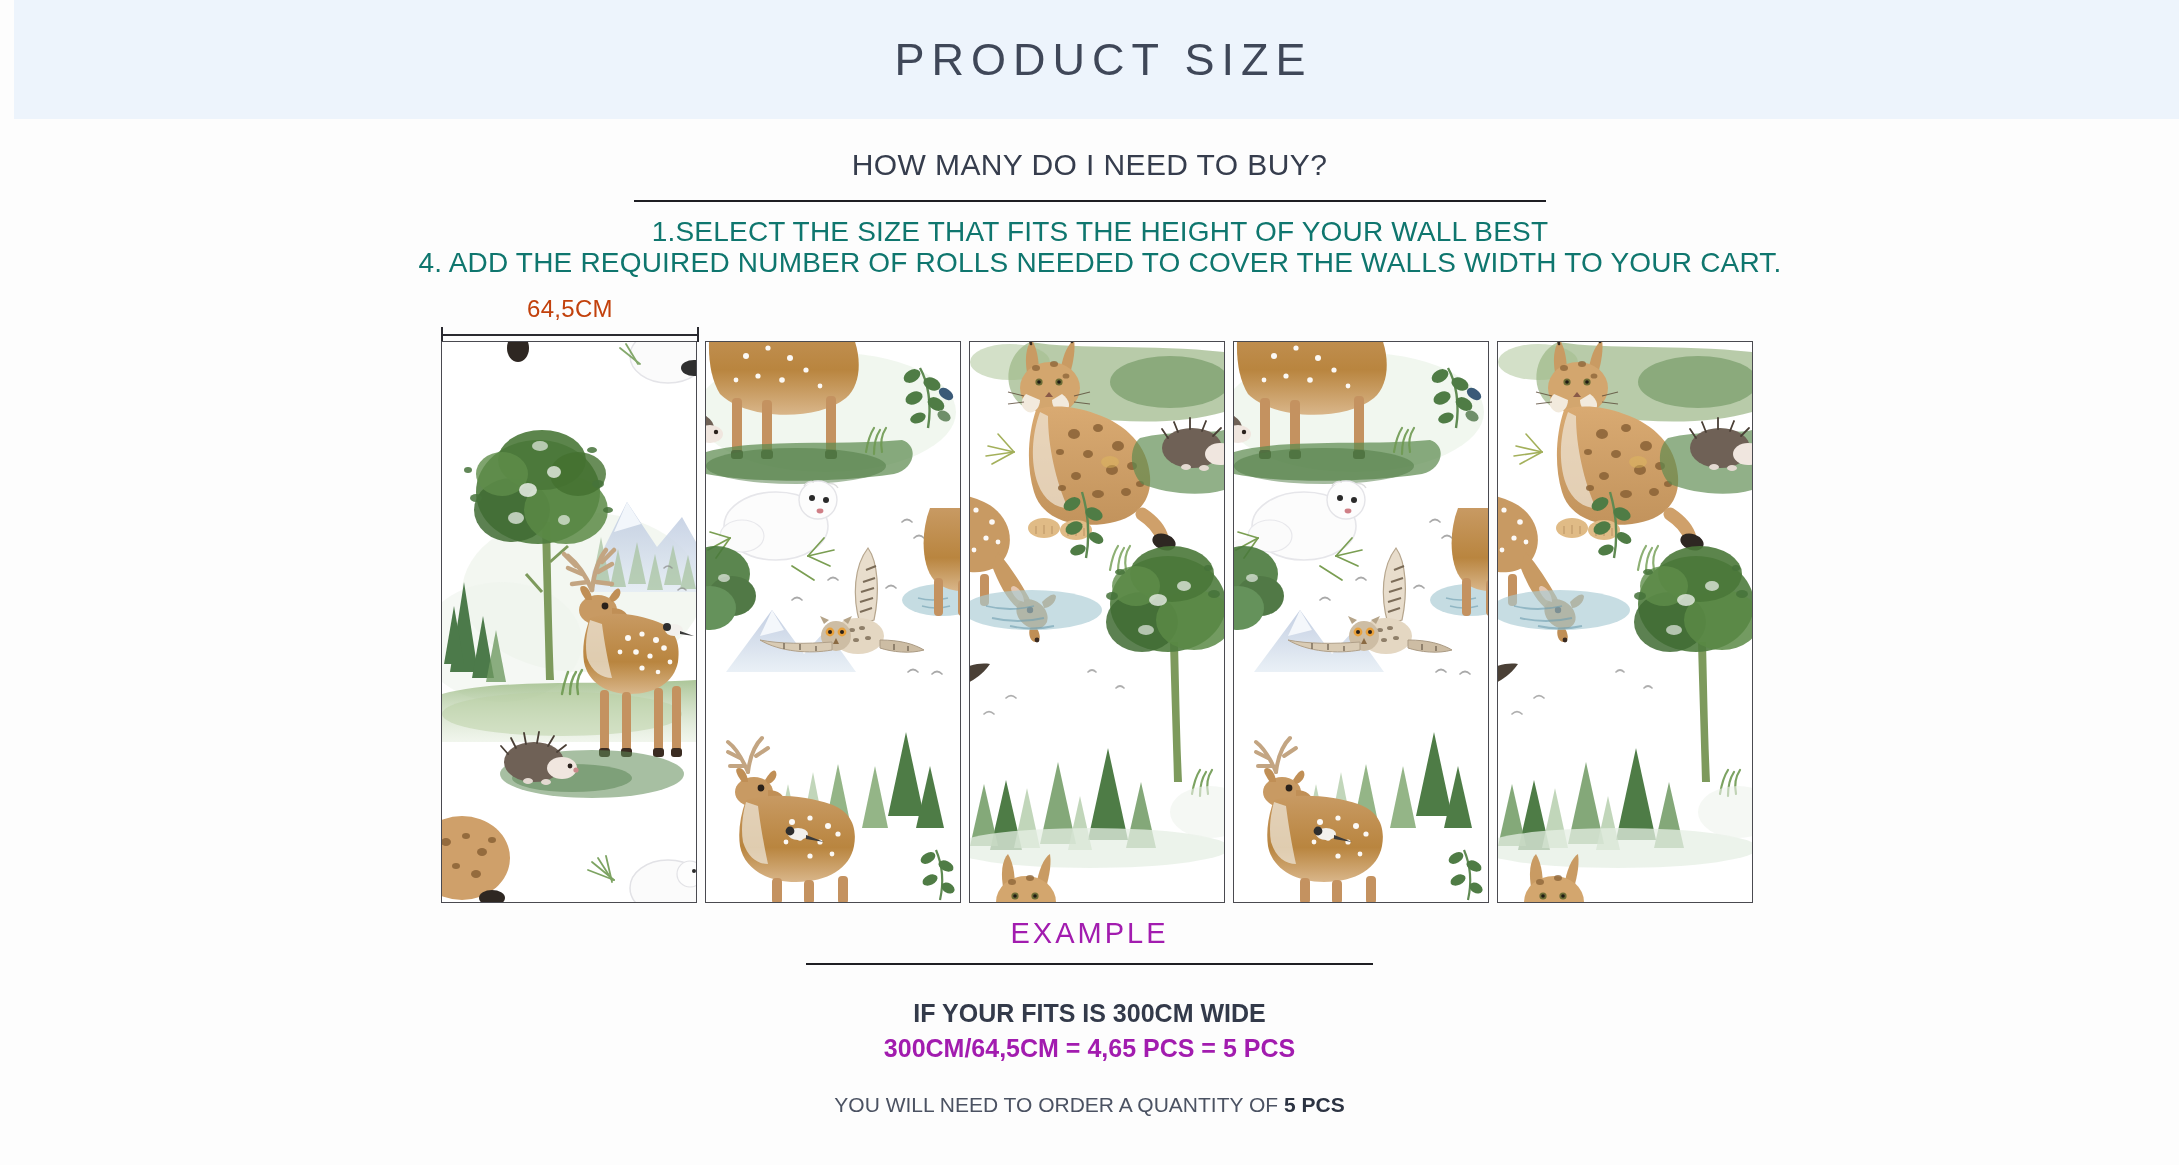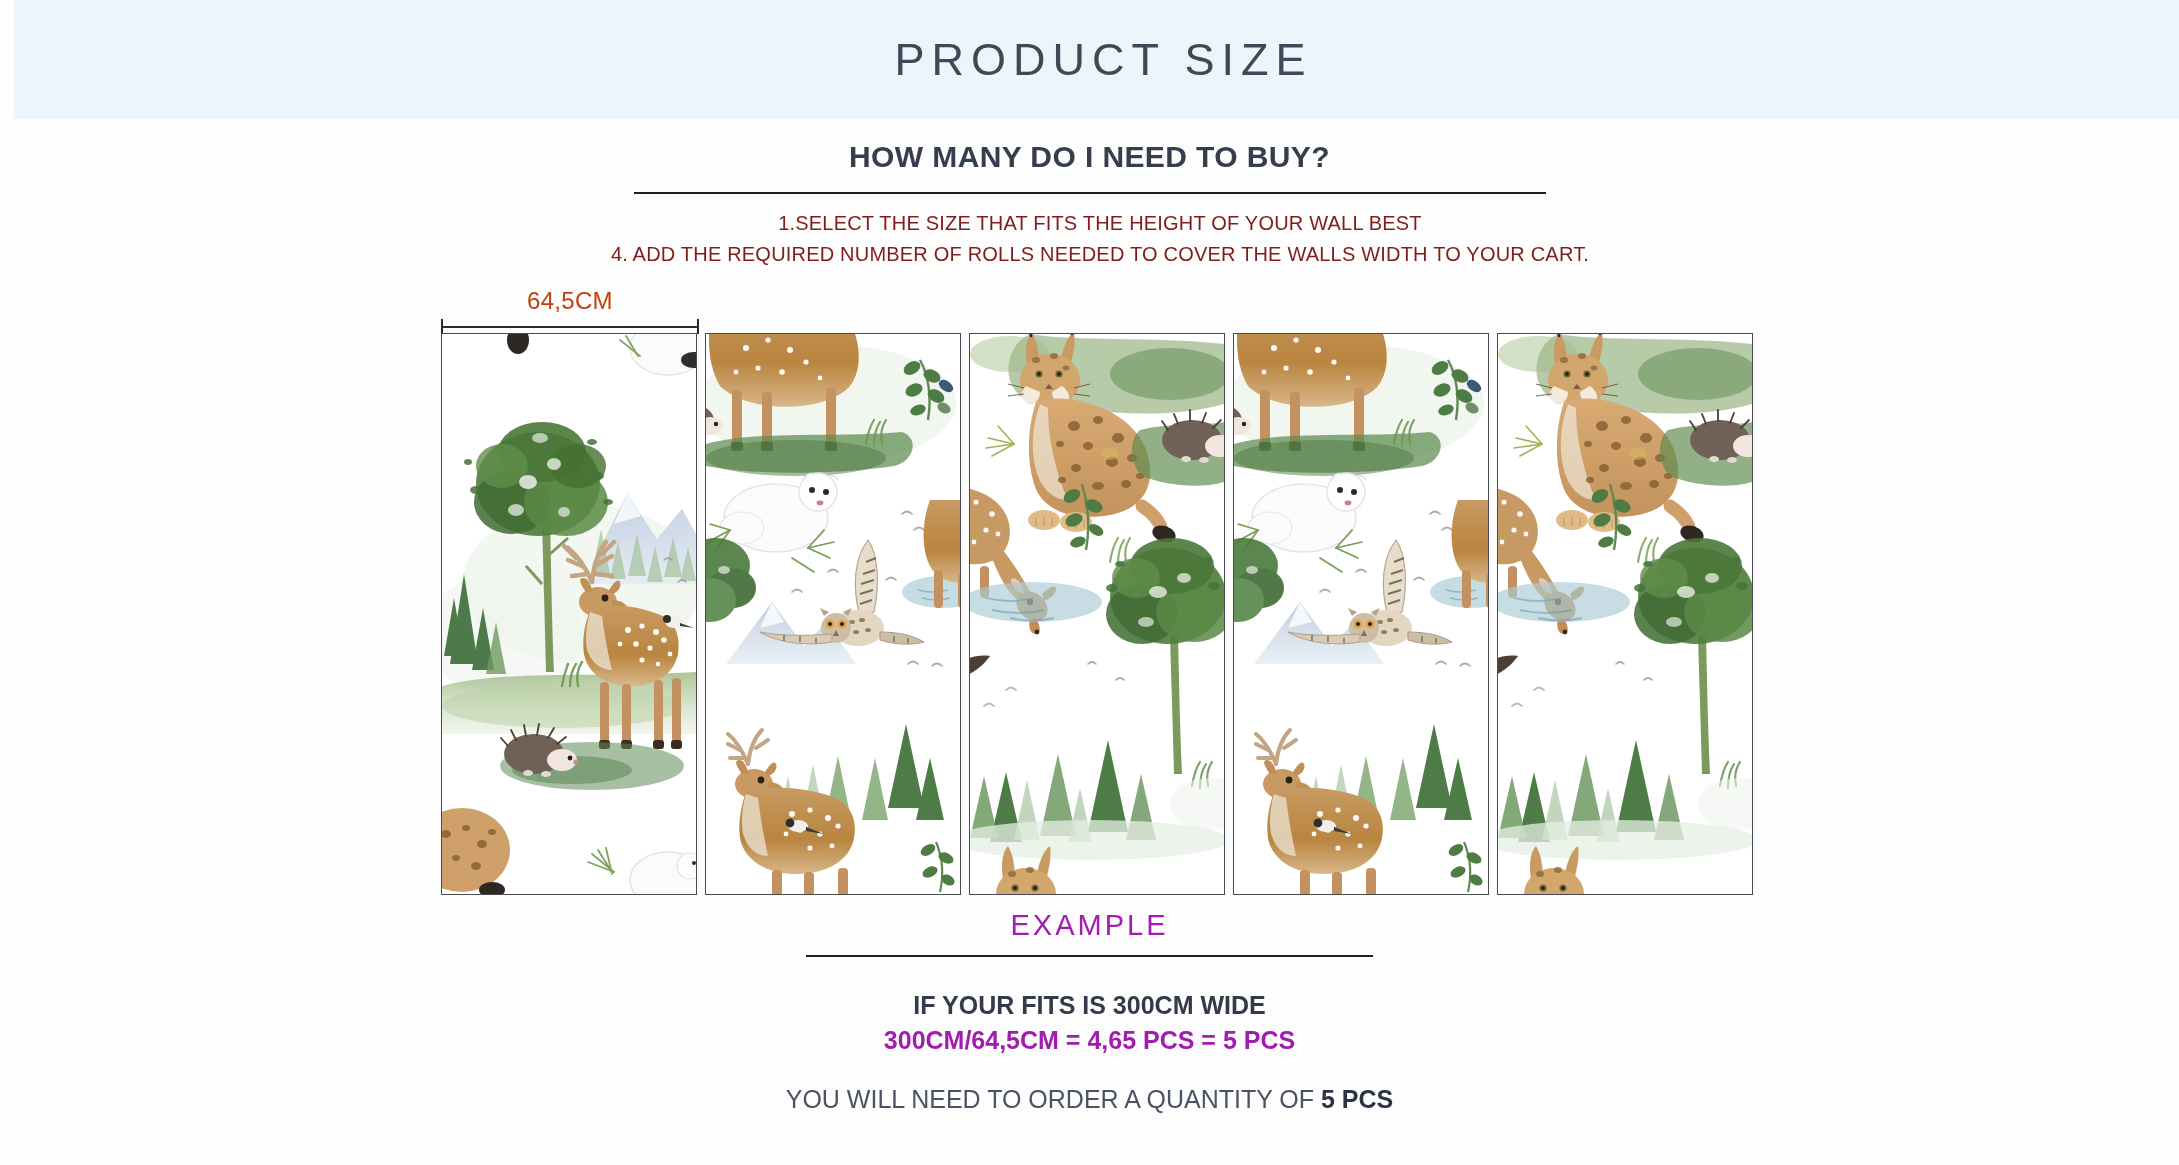--- a/index.html
+++ b/index.html
@@ -35,38 +35,38 @@
   }
 
   
   .content {
     position: relative;
     width: 100%;
   }
   .section-heading {
     text-align: center;
     font-size: 30px;
-    font-weight: 700;
+    font-weight: 400;
     color: #363d4d;
     letter-spacing: 0.4px;
-    margin-top: 21px;
+    margin-top: 29px;
   }
   .rule-main {
     width: 912px;
     height: 2px;
     background: #1e1e23;
     margin: 18px auto 0 auto;
   }
   .instructions {
     text-align: center;
     margin-top: 14px;
   }
   .instruction-line {
-    font-size: 20px;
-    color: #7f1d1d;
+    font-size: 28px;
+    color: #0f766e;
     letter-spacing: 0.2px;
     line-height: 31px;
     padding-left: 21px;
   }
 
   
   .panels-area {
     position: relative;
     margin-top: 17px;
     height: 600px;
@@ -149,21 +149,21 @@
     color: #333a4a;
   }
   .example-line-2 {
     margin-top: 6px;
     font-size: 25px;
     font-weight: 600;
     color: #a21caf;
   }
   .example-line-3 {
     margin-top: 30px;
-    font-size: 25px;
+    font-size: 21px;
     font-weight: 300;
     color: #4b5262;
   }
   .example-line-3 .emph {
     font-weight: 700;
     color: #2c3342;
   }
 </style>
 </head>
 <body>

